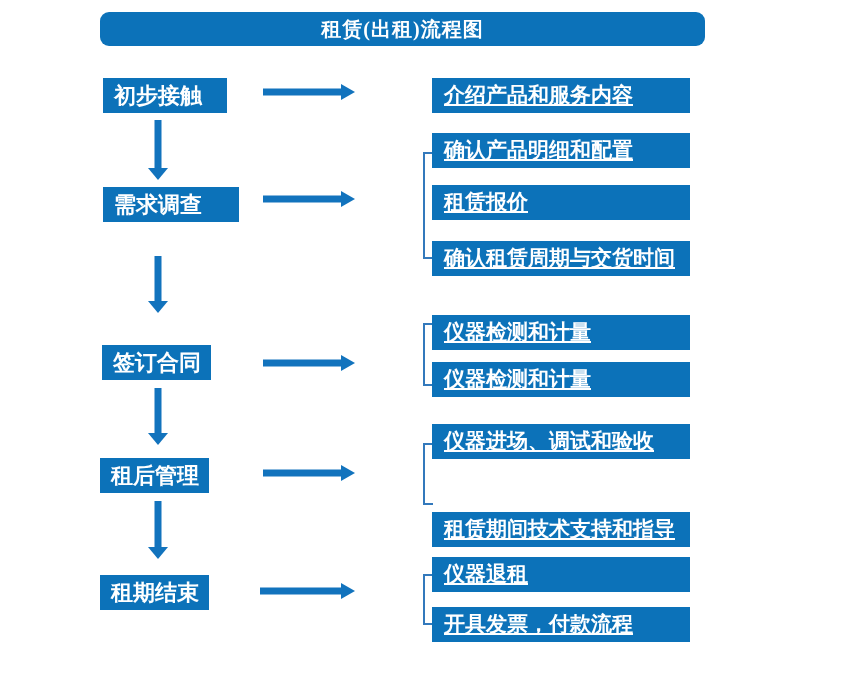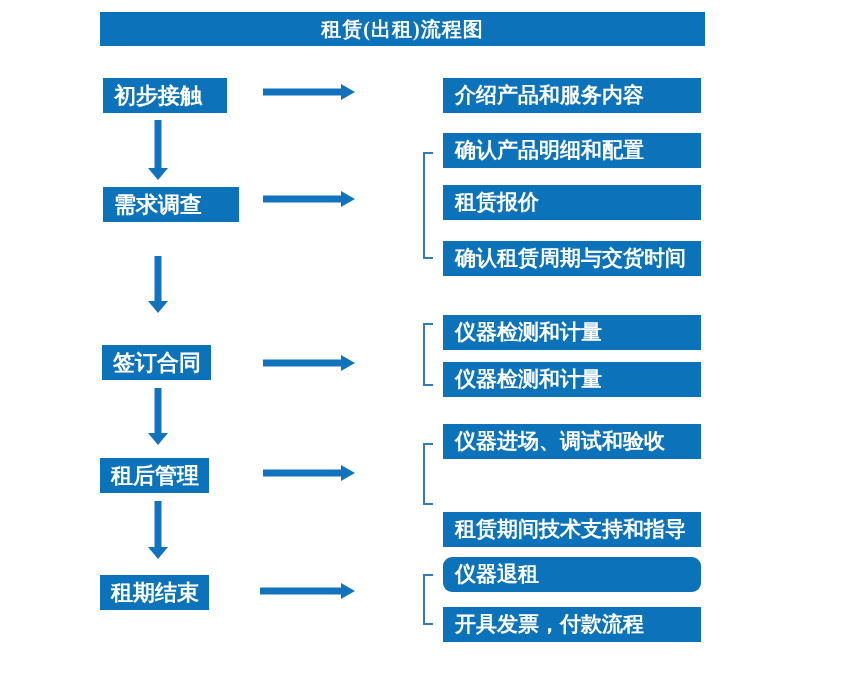--- a/index.html
+++ b/index.html
@@ -11,36 +11,38 @@
     font-family:"Liberation Serif","DejaVu Serif",serif;
   }
   .title-bar{
     position:absolute;
     left:100px;top:12px;width:605px;height:34px;
     background:var(--box-fill);
     color:#fff;
     font-size:20px;font-weight:bold;
     text-align:center;line-height:34px;
     letter-spacing:1px;
+    border-radius:9px;
   }
   .stage{
     position:absolute;
     height:35px;line-height:35px;
     background:var(--box-fill);
     color:#fff;font-size:22px;font-weight:bold;
     padding-left:11px;box-sizing:border-box;
     white-space:nowrap;
   }
   .detail{
     position:absolute;
-    left:443px;width:258px;height:35px;line-height:35px;
+    left:432px;width:258px;height:35px;line-height:35px;
     background:var(--box-fill);
     color:#fff;font-size:21px;font-weight:bold;
     padding-left:12px;box-sizing:border-box;
     white-space:nowrap;
+    text-decoration:underline;
   }
   .v-arrow{
     position:absolute;width:20px;
   }
   .v-arrow::before{
     content:"";position:absolute;
     left:50%;transform:translateX(-50%);
     top:0;bottom:11px;width:7px;
     background:var(--arrow);
   }
@@ -108,16 +110,16 @@
   <div class="bracket" style="top:574px;height:51px;"></div>
 
   <div class="detail" style="top:78px;">介绍产品和服务内容</div>
   <div class="detail" style="top:133px;">确认产品明细和配置</div>
   <div class="detail" style="top:185px;">租赁报价</div>
   <div class="detail" style="top:241px;">确认租赁周期与交货时间</div>
   <div class="detail" style="top:315px;">仪器检测和计量</div>
   <div class="detail" style="top:362px;">仪器检测和计量</div>
   <div class="detail" style="top:424px;">仪器进场、调试和验收</div>
   <div class="detail" style="top:492px;margin-top:20px;">租赁期间技术支持和指导</div>
-  <div class="detail" style="top:557px;border-radius:9px;">仪器退租</div>
+  <div class="detail" style="top:557px;">仪器退租</div>
   <div class="detail" style="top:607px;">开具发票，付款流程</div>
 
 </div>
 
 </body></html>

